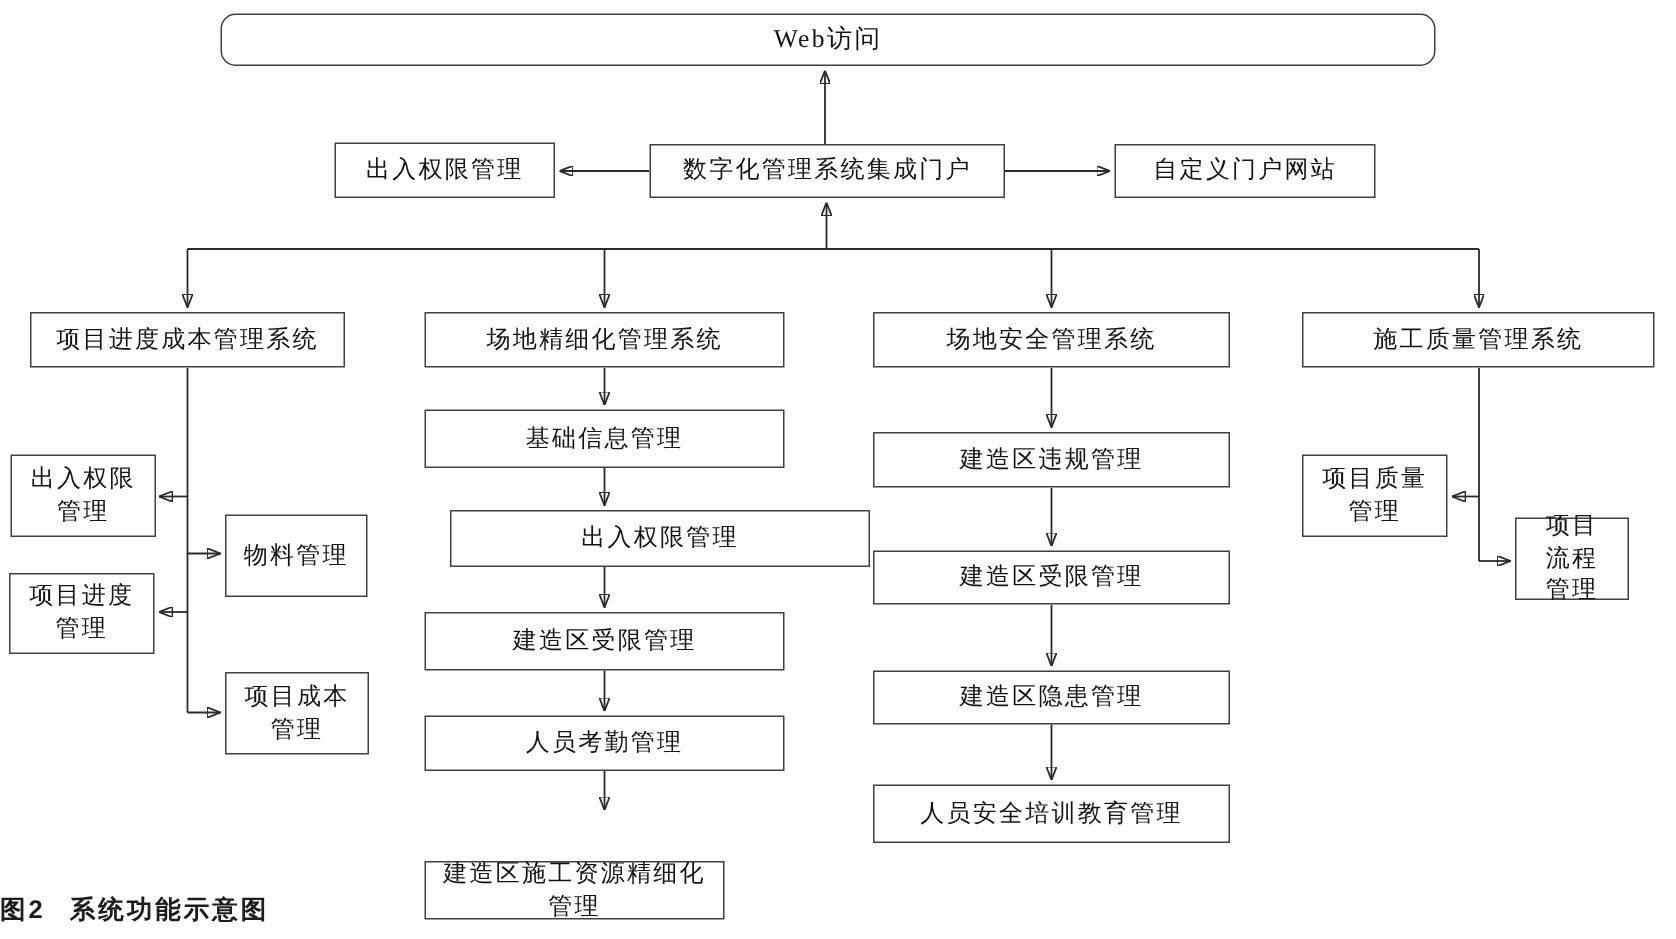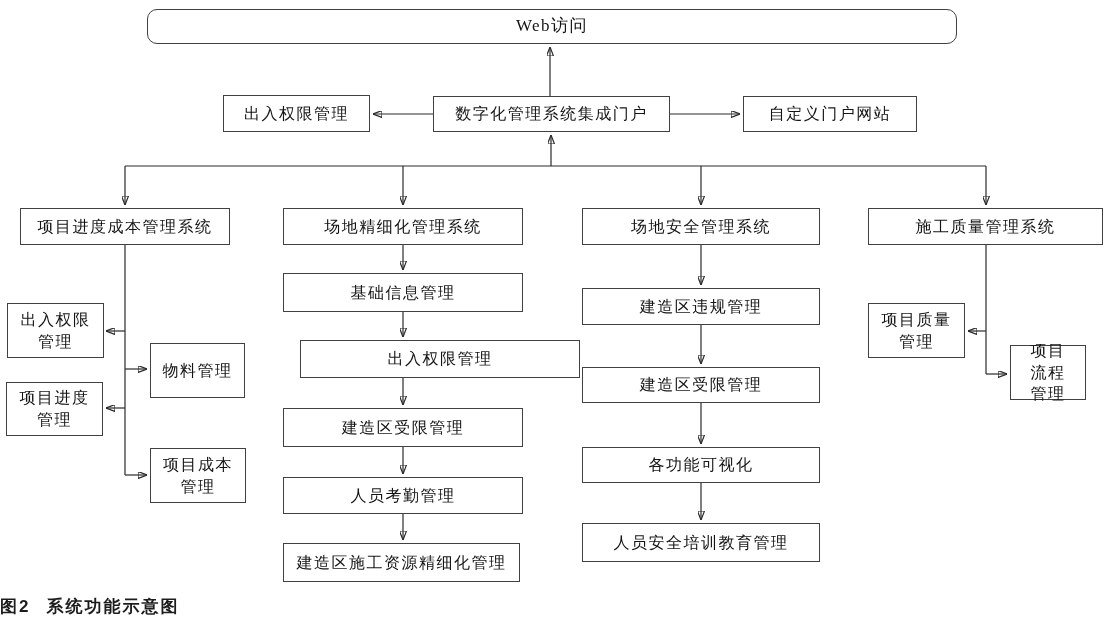--- a/index.html
+++ b/index.html
@@ -114,25 +114,25 @@
 
   <div class="node narrow" style="left:7px;top:303px;width:97px;height:55px">出入权限管理</div>
   <div class="node" style="left:150px;top:343px;width:95px;height:55px">物料管理</div>
   <div class="node narrow" style="left:6px;top:382px;width:97px;height:54px">项目进度管理</div>
   <div class="node narrow" style="left:150px;top:448px;width:96px;height:55px">项目成本管理</div>
 
   <div class="node" style="left:283px;top:273px;width:240px;height:39px">基础信息管理</div>
   <div class="node" style="left:300px;top:340px;width:280px;height:38px">出入权限管理</div>
   <div class="node" style="left:283px;top:408px;width:240px;height:39px">建造区受限管理</div>
   <div class="node" style="left:283px;top:477px;width:240px;height:37px">人员考勤管理</div>
-  <div class="node" style="left:283px;top:543px;width:237px;height:39px">建造区施工资源精细化管理</div>
+  <div class="node" style="left:283px;top:574px;width:200px;height:39px">建造区施工资源精细化管理</div>
 
   <div class="node" style="left:582px;top:288px;width:238px;height:37px">建造区违规管理</div>
   <div class="node" style="left:582px;top:367px;width:238px;height:36px">建造区受限管理</div>
-  <div class="node" style="left:582px;top:447px;width:238px;height:36px">各功能可视化</div>
+  <div class="node" style="left:582px;top:447px;width:238px;height:36px">建造区隐患管理</div>
   <div class="node" style="left:582px;top:523px;width:238px;height:39px">人员安全培训教育管理</div>
 
   <div class="node narrow" style="left:868px;top:303px;width:97px;height:55px">项目质量管理</div>
   <div class="node narrow" style="left:1010px;top:345px;width:76px;height:55px">项目流程管理</div>
 
   <div class="caption">
     <span>图2</span><span class="gap"></span><span>系统功能示意图</span>
   </div>
 
 </div>

